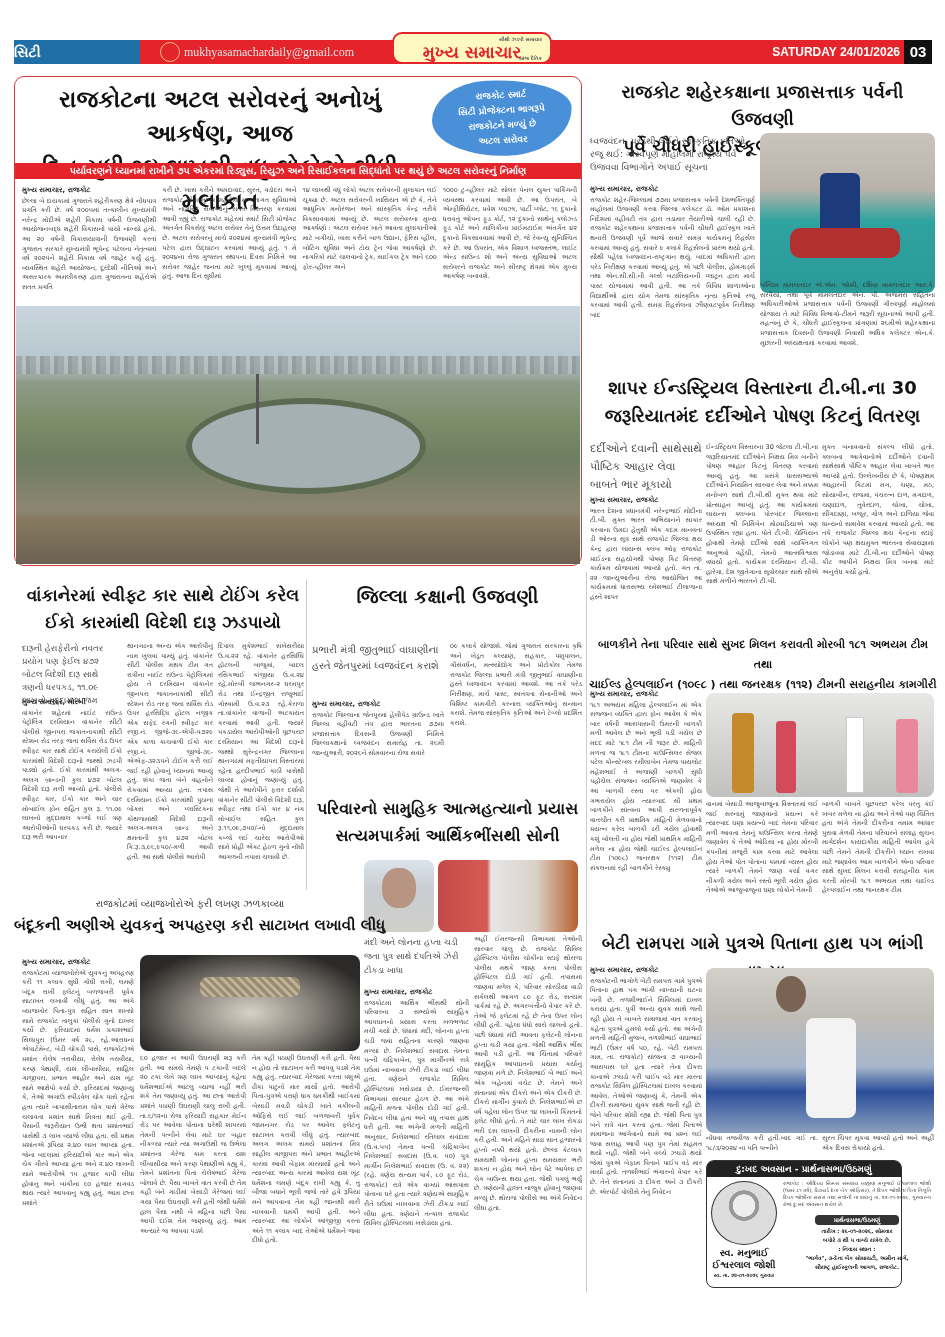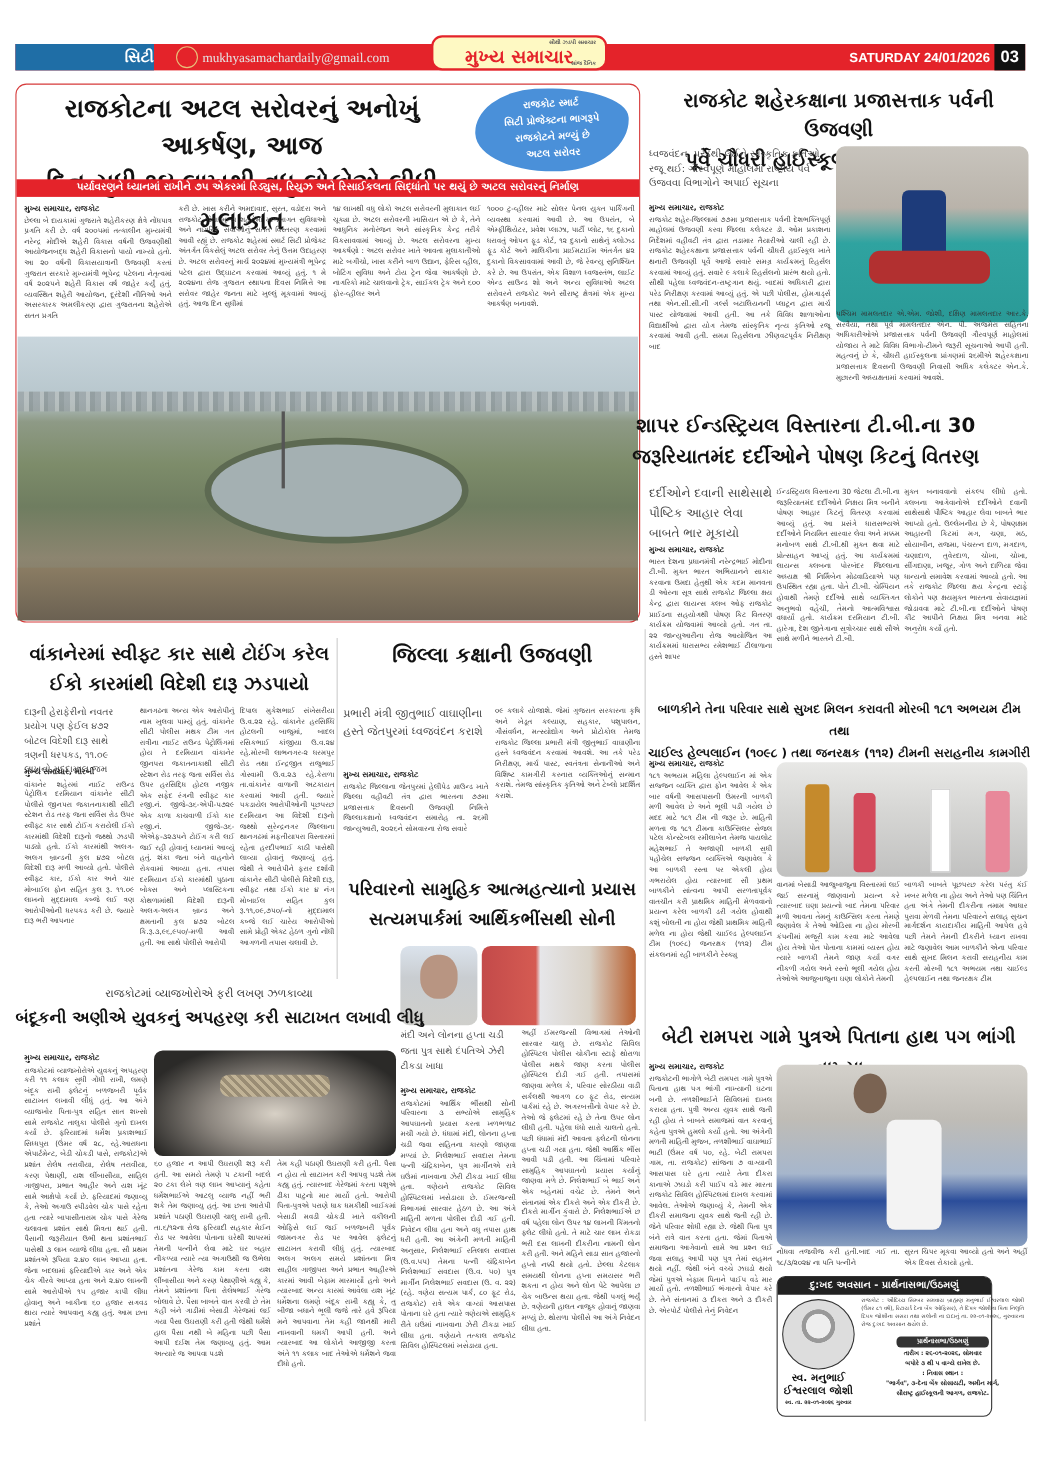--- a/index.html
+++ b/index.html
@@ -1,19 +1,19 @@
 <!DOCTYPE html>
 <html><head>
 <meta charset="utf-8">
 <style>
 *{box-sizing:border-box;margin:0;padding:0}
 body{width:945px;height:1337px;background:#fff;font-family:"DejaVu Sans",sans-serif;color:#111;position:relative;overflow:hidden}
 .abs{position:absolute}
 .masthead{position:absolute;left:14px;top:40px;width:918px;height:24px;background:#e4232a}
-.mh-city{position:absolute;left:0;top:0;width:126px;height:24px;background:#1f6ea6;color:#fff;font-weight:bold;font-size:14px;text-align:right;line-height:24px}
+.mh-city{position:absolute;left:0;top:0;width:126px;height:24px;background:#1f6ea6;color:#fff;font-weight:bold;font-size:14px;text-align:left;line-height:24px}
 .mh-email{position:absolute;left:170px;top:0;height:24px;line-height:24px;color:#e5e5e5;font-size:12px;font-family:Liberation Serif, serif}
 .mh-logo{position:absolute;left:378px;top:-8px;width:160px;height:32px;background:#fef9c3;border:2px solid #e4232a;border-radius:10px;color:#e4232a;font-weight:bold;font-size:17px;text-align:center;line-height:36px}
 .mh-logo small{position:absolute;font-size:5px;color:#555;line-height:6px}
 .mh-date{position:absolute;right:32px;top:0;height:24px;line-height:24px;color:#fff;font-weight:bold;font-size:12px;font-family:"Liberation Sans",sans-serif}
 .mh-page{position:absolute;right:0;top:0;width:28px;height:24px;background:#111;color:#fff;font-weight:bold;font-size:15px;text-align:center;line-height:24px;font-family:"Liberation Sans",sans-serif}
 .head{font-weight:bold;color:#111;line-height:1.25;text-align:center}
 .col-text{font-size:6.5px;line-height:9.6px;color:#333;text-align:justify}
 .byline{font-weight:bold;font-size:7px;text-align:left;margin-bottom:1px;color:#222}
 .sub{color:#444;font-size:13px;line-height:19px}
 .photo{position:absolute;border-radius:8px;overflow:hidden}
@@ -76,21 +76,21 @@
   <div style="position:absolute;left:30px;top:95px;width:110px;height:30px;background:#b23030;border-radius:10px"></div>
 </div>
 <div class="abs col-text" style="left:590px;top:185px;width:165px">
   <div class="byline">મુખ્ય સમાચાર, રાજકોટ</div>
   <span>રાજકોટ શહેર-જિલ્લામાં ૭૭મા પ્રજાસત્તાક પર્વની દેશભક્તિપૂર્ણ માહોલમાં ઉજવણી કરવા જિલ્લા કલેક્ટર ડૉ. ઓમ પ્રકાશના નિર્દેશમાં વહીવટી તંત્ર દ્વારા તડામાર તૈયારીઓ ચાલી રહી છે. રાજકોટ શહેરકક્ષાના પ્રજાસત્તાક પર્વની ચૌધરી હાઈસ્કૂલ ખાતે થનારી ઉજવણી પૂર્વે આજે સવારે સમગ્ર કાર્યક્રમનું રિહર્સલ કરવામાં આવ્યું હતું. સવારે ૯ કલાકે રિહર્સલનો પ્રારંભ થયો હતો. સૌથી પહેલા ધ્વજવંદન-રાષ્ટ્રગાન થયું. બાદમાં અધિકારી દ્વારા પરેડ નિરીક્ષણ કરવામાં આવ્યું હતું. એ પછી પોલીસ, હોમગાર્ડ્સ તથા એન.સી.સી.ની ગર્લ્સ બટાલિયનની પ્લાટૂન દ્વારા માર્ચ પાસ્ટ યોજવામાં આવી હતી. આ તકે વિવિધ શાળાઓના વિદ્યાર્થીઓ દ્વારા યોગ તેમજ સાંસ્કૃતિક નૃત્ય કૃતિઓ રજૂ કરવામાં આવી હતી. સમગ્ર રિહર્સલના ઝીણવટપૂર્વક નિરીક્ષણ બાદ</span>
 </div>
 <div class="abs col-text" style="left:760px;top:281px;width:175px">
   <span>પશ્ચિમ મામલતદાર એ.એમ. જોશી, દક્ષિણ મામલતદાર આર.કે. સરવૈયા, તથા પૂર્વ મામલતદાર એન. પી. અજમેરા સહિતના અધિકારીઓએ પ્રજાસત્તાક પર્વની ઉજવણી ગૌરવપૂર્ણ માહોલમાં યોજાય તે માટે વિવિધ વિભાગો-ટીમને જરૂરી સૂચનાઓ આપી હતી. મહત્વનું છે કે, ચૌધરી હાઈસ્કૂલના પ્રાંગણમાં ૨૬મીએ શહેરકક્ષાના પ્રજાસત્તાક દિવસની ઉજવણી નિવાસી અધિક કલેક્ટર એન.કે. મુછારની અધ્યક્ષતામાં કરવામાં આવશે.</span>
 </div>
 
-<div class="abs head" style="left:560px;top:374px;width:345px;font-size:18px;line-height:28px">
+<div class="abs head" style="left:590px;top:374px;width:345px;font-size:18px;line-height:28px">
   <div>શાપર ઈન્ડસ્ટ્રિયલ વિસ્તારના ટી.બી.ના 30</div>
   <div>જરૂરિયાતમંદ દર્દીઓને પોષણ કિટનું વિતરણ</div>
 </div>
 <div class="abs sub" style="left:590px;top:440px;width:112px;font-size:11px;line-height:18px">દર્દીઓને દવાની સાથેસાથે પૌષ્ટિક આહાર લેવા બાબતે ભાર મૂકાયો</div>
 <div class="abs col-text" style="left:590px;top:496px;width:112px">
   <div class="byline">મુખ્ય સમાચાર, રાજકોટ</div>
   <span>ભારત દેશના પ્રધાનમંત્રી નરેન્દ્રભાઈ મોદીના ટી.બી. મુક્ત ભારત અભિયાનને સાકાર કરવાના ઉમદા હેતુથી એક કદમ માનવતા ડી ઓરના સૂત્ર સાથે રાજકોટ જિલ્લા ક્ષય કેન્દ્ર દ્વારા લાયન્સ ક્લબ ઓફ રાજકોટ પ્રાઈડના સહયોગથી પોષણ કિટ વિતરણ કાર્યક્રમ યોજવામાં આવ્યો હતો. ગત તા. ૨૨ જાન્યુઆરીના રોજ આયોજિત આ કાર્યક્રમમાં ધારાસભ્ય રમેશભાઈ ટીલાળાના હસ્તે શાપર</span>
 </div>
 <div class="abs col-text" style="left:706px;top:443px;width:112px">
   <span>ઈન્ડસ્ટ્રિયલ વિસ્તારના 30 જેટલા ટી.બી.ના જરૂરિયાતમંદ દર્દીઓને નિક્ષય મિત્ર બનીને પોષણ આહાર કિટનું વિતરણ કરવામાં આવ્યું હતું. આ પ્રસંગે ધારાસભ્યએ દર્દીઓને નિયમિત સારવાર લેવા અને મક્કમ મનોબળ સાથે ટી.બી.થી મુક્ત થવા માટે પ્રોત્સાહન આપ્યું હતું. આ કાર્યક્રમમાં લાયન્સ ક્લબના પોરબંદર જિલ્લાના અધ્યક્ષ શ્રી નિર્મિબેન મોઢવાડિયાએ પણ ઉપસ્થિત રહ્યા હતા. પોતે ટી.બી. ચેમ્પિયન હોવાથી તેમણે દર્દીઓ સાથે વ્યક્તિગત અનુભવો વહેંચી, તેમનો આત્મવિશ્વાસ વધાર્યો હતો. કાર્યક્રમ દરમિયાન ટી.બી. હારેગા, દેશ જીતેગાના સૂત્રોચ્ચાર સાથે સૌએ સાથે મળીને ભારતને ટી.બી.</span>

